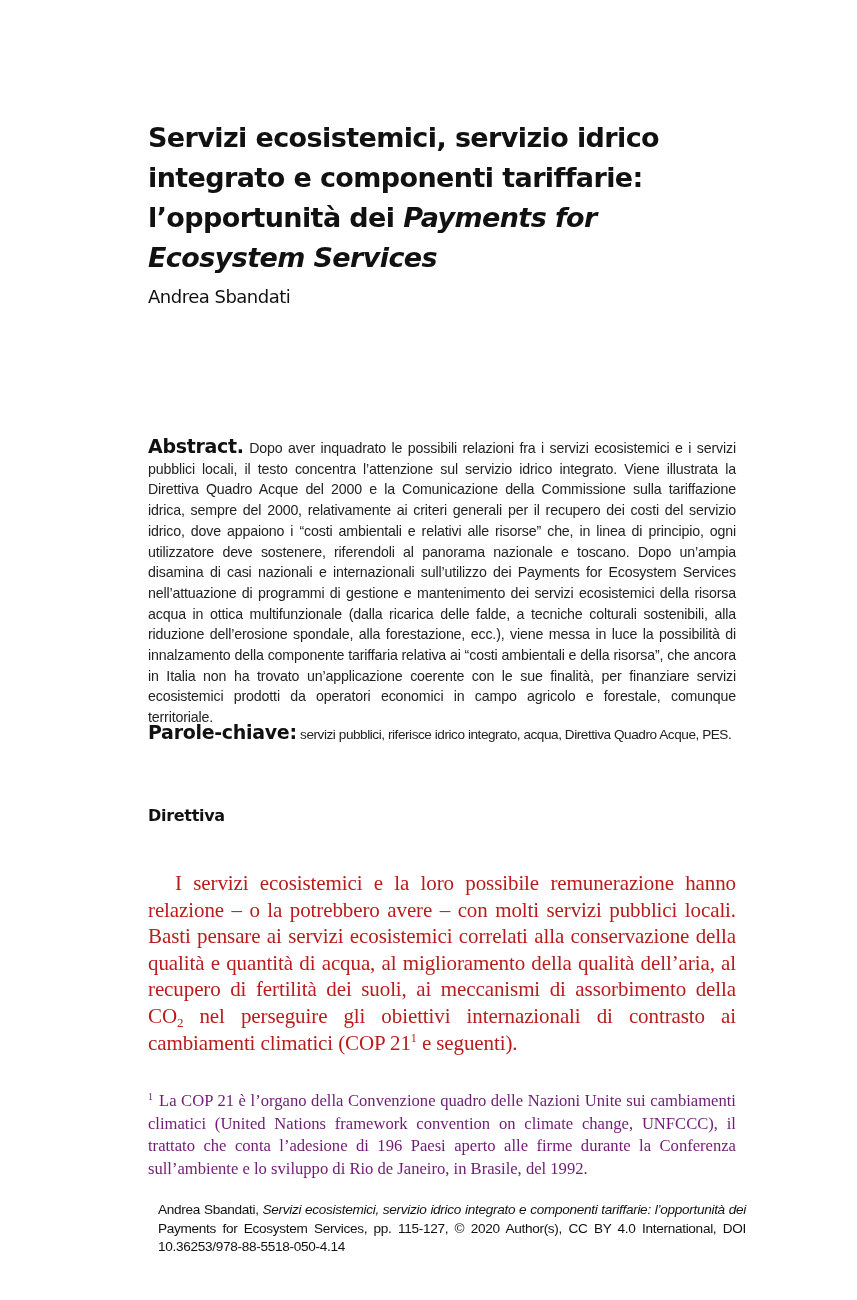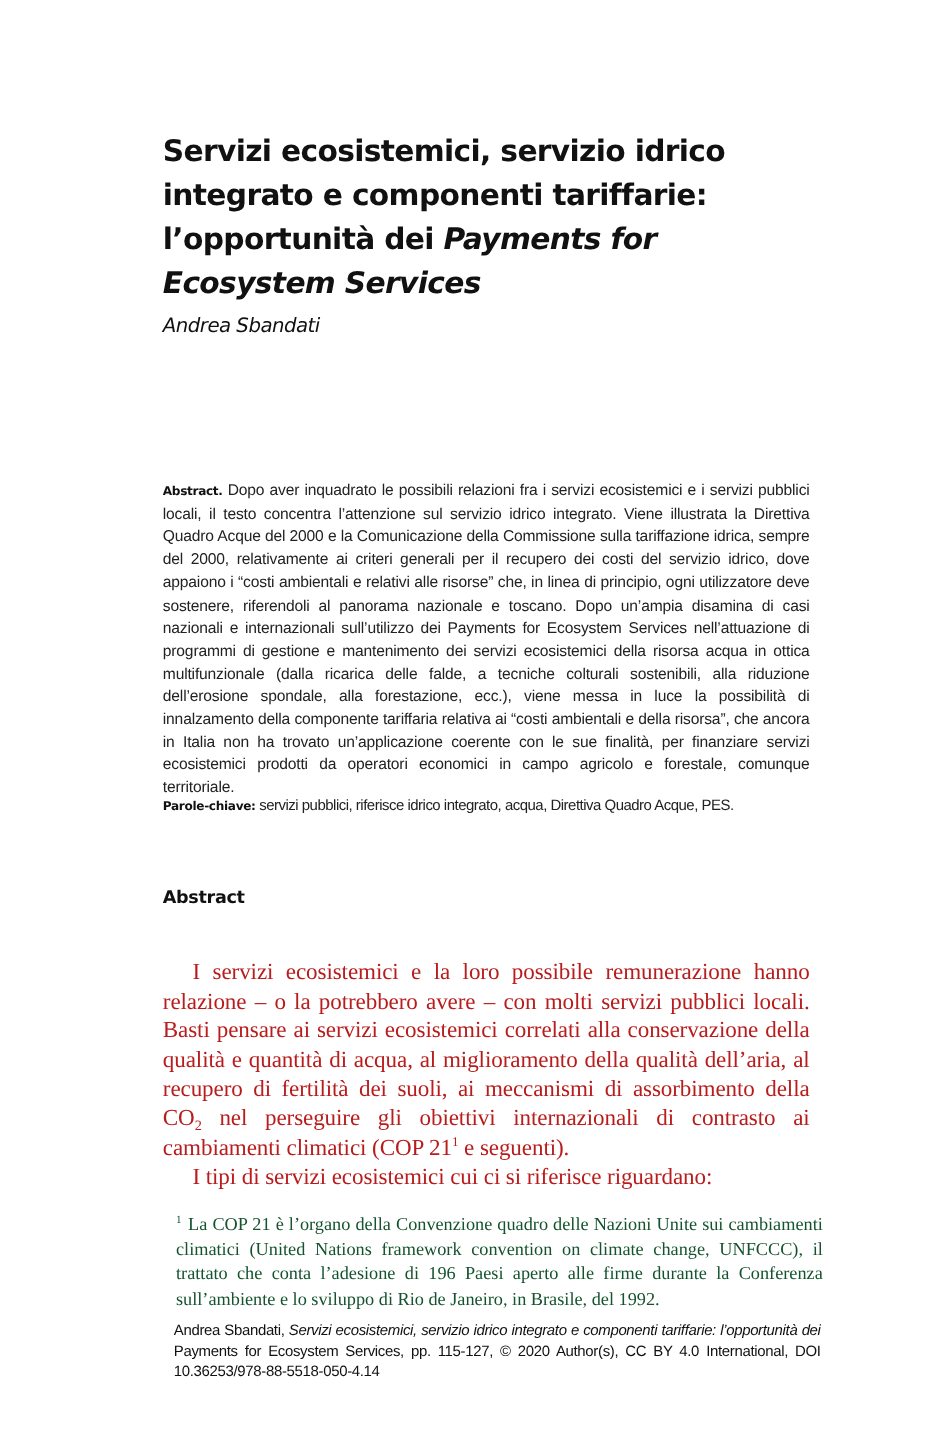--- a/index.html
+++ b/index.html
@@ -8,30 +8,30 @@
 
   .title {
     position: absolute; top: 118px; left: 0; width: 588px;
     font-family: "DejaVu Sans", sans-serif; font-weight: bold;
     font-size: 27px; line-height: 40px; letter-spacing: -0.6px; color: #111;
     margin: 0;
   }
   .title .it { font-style: italic; }
   .author {
     position: absolute; top: 286px; left: 0;
-    font-family: "DejaVu Sans", sans-serif; font-style: italic;
+    font-family: "DejaVu Sans", sans-serif; 
     font-size: 18px; letter-spacing: -0.5px; color: #111;
   }
 
   .abstract {
     position: absolute; top: 436px; left: 0; width: 588px;
     font-family: "Liberation Sans", sans-serif; font-size: 14.2px; line-height: 20.7px;
     text-align: justify; color: #222; margin: 0; letter-spacing: -0.15px;
   }
-  .abstract b, .keywords b { font-family: "DejaVu Sans", sans-serif; font-weight: bold; font-size: 11px; letter-spacing: -0.3px; color: #111; }
+  .abstract b, .keywords b { font-family: "DejaVu Sans", sans-serif; font-weight: bold; font-size: 19px; letter-spacing: -0.3px; color: #111; }
   .keywords {
     position: absolute; top: 722px; left: 0; width: 588px;
     font-family: "Liberation Sans", sans-serif; font-size: 13.6px; line-height: 20px;
     color: #222; margin: 0; letter-spacing: -0.45px; white-space: nowrap;
   }
 
   .section-title {
     position: absolute; top: 806px; left: 0;
     font-family: "DejaVu Sans", sans-serif; font-weight: bold; font-size: 16px;
     letter-spacing: -0.3px; color: #111; margin: 0;
@@ -42,21 +42,21 @@
     font-family: Liberation Serif, serif; font-size: 21px; line-height: 26.6px;
     text-align: justify; color: #b91c1c; margin: 0; letter-spacing: -0.1px;
   }
   .body-text p { margin: 0; text-indent: 27px; }
   .body-text sub { font-size: 13px; vertical-align: -4px; line-height: 0; }
   .body-text sup { font-size: 12px; vertical-align: 8px; line-height: 0; }
 
   .footnote {
     position: absolute; top: 1090px; left: 0; width: 588px;
     font-family: "Liberation Serif", serif; font-size: 16.6px; line-height: 22.5px;
-    text-align: justify; color: #14532d; margin: 12px;
+    text-align: justify; color: #701a75; margin: 0;
   }
   .footnote sup { font-size: 10px; vertical-align: 6px; line-height: 0; margin-right: 6px; }
 
   .citation {
     position: absolute; top: 1191px; left: 0; width: 588px;
     font-family: "Liberation Sans", sans-serif; font-size: 13.6px; line-height: 18.5px;
     text-align: justify; color: #111; margin: 10px; letter-spacing: -0.3px;
   }
   .citation i { font-style: italic; }
 </style>
@@ -66,24 +66,23 @@
 <div class="page">
 
   <h1 class="title"><span>Servizi ecosistemici, servizio idrico integrato e componenti tariffarie: l’opportunità dei </span><span class="it">Payments for Ecosystem Services</span></h1>
 
   <div class="author">Andrea Sbandati</div>
 
   <p class="abstract"><b>Abstract.</b><span> Dopo aver inquadrato le possibili relazioni fra i servizi ecosistemici e i servizi pubblici locali, il testo concentra l’attenzione sul servizio idrico integrato. Viene illustrata la Direttiva Quadro Acque del 2000 e la Comunicazione della Commissione sulla tariffazione idrica, sempre del 2000, relativamente ai criteri generali per il recupero dei costi del servizio idrico, dove appaiono i “costi ambientali e relativi alle risorse” che, in linea di principio, ogni utilizzatore deve sostenere, riferendoli al panorama nazionale e toscano. Dopo un’ampia disamina di casi nazionali e internazionali sull’utilizzo dei Payments for Ecosystem Services nell’attuazione di programmi di gestione e mantenimento dei servizi ecosistemici della risorsa acqua in ottica multifunzionale (dalla ricarica delle falde, a tecniche colturali sostenibili, alla riduzione dell’erosione spondale, alla forestazione, ecc.), viene messa in luce la possibilità di innalzamento della componente tariffaria relativa ai “costi ambientali e della risorsa”, che ancora in Italia non ha trovato un’applicazione coerente con le sue finalità, per finanziare servizi ecosistemici prodotti da operatori economici in campo agricolo e forestale, comunque territoriale.</span></p>
 
   <p class="keywords"><b>Parole-chiave:</b><span> servizi pubblici, riferisce idrico integrato, acqua, Direttiva Quadro Acque, PES.</span></p>
 
-  <h2 class="section-title">Abstract</h2>
+  <h2 class="section-title">Direttiva</h2>
 
   <div class="body-text">
     <p><span>I servizi ecosistemici e la loro possibile remunerazione hanno relazione – o la potrebbero avere – con molti servizi pubblici locali. Basti pensare ai servizi ecosistemici correlati alla conservazione della qualità e quantità di acqua, al miglioramento della qualità dell’aria, al recupero di fertilità dei suoli, ai meccanismi di assorbimento della CO</span><sub>2</sub><span> nel perseguire gli obiettivi internazionali di contrasto ai cambiamenti climatici (COP 21</span><sup>1</sup><span> e seguenti).</span></p>
-    <p>I tipi di servizi ecosistemici cui ci si riferisce riguardano:</p>
   </div>
 
   <p class="footnote"><sup>1</sup><span>La COP 21 è l’organo della Convenzione quadro delle Nazioni Unite sui cambiamenti climatici (United Nations framework convention on climate change, UNFCCC), il trattato che conta l’adesione di 196 Paesi aperto alle firme durante la Conferenza sull’ambiente e lo sviluppo di Rio de Janeiro, in Brasile, del 1992.</span></p>
 
   <p class="citation"><span>Andrea Sbandati, </span><i>Servizi ecosistemici, servizio idrico integrato e componenti tariffarie: l’opportunità dei</i><span> Payments for Ecosystem Services</span><span>, pp. 115-127, © 2020 Author(s), CC BY 4.0 International, DOI 10.36253/978-88-5518-050-4.14</span></p>
 
 </div>
 
 </body></html>

